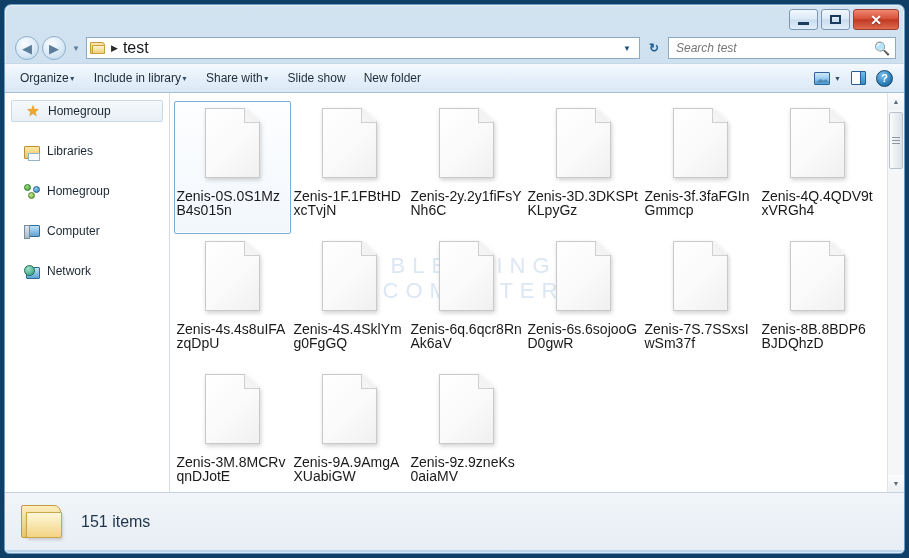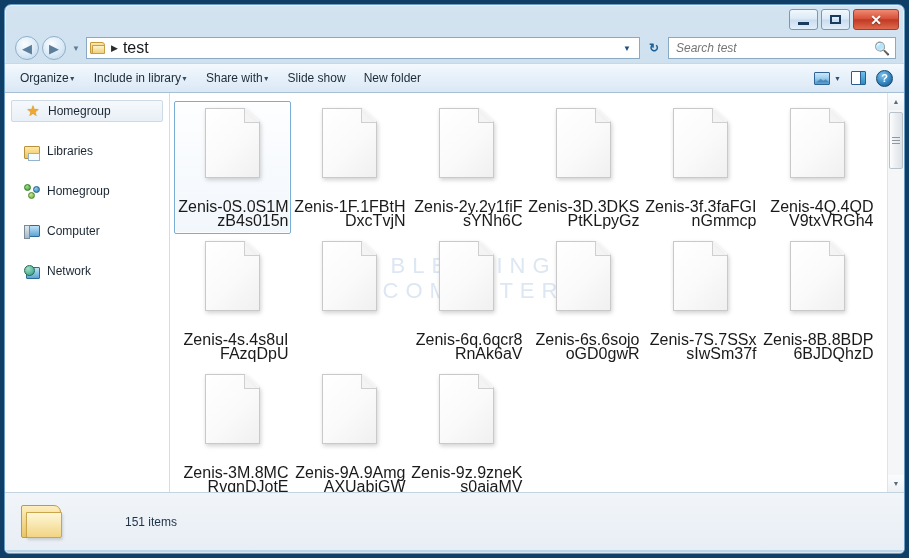--- a/index.html
+++ b/index.html
@@ -228,22 +228,22 @@
     border: 1px solid #c9c9c9;
     clip-path: polygon(0 0, 72% 0, 100% 20%, 100% 100%, 0 100%);
   }
   .doc-ico .fold {
     position: absolute; right: 0; top: 0; width: 16px; height: 15px;
     background: linear-gradient(225deg,#e2e2e2 0%,#f4f4f4 70%);
     border-left: 1px solid #cfcfcf; border-bottom: 1px solid #cfcfcf;
     clip-path: polygon(0 0, 100% 100%, 0 100%);
   }
   .tile-label {
-    margin-top: 22px; width: 112px; text-align: right;
-    font-size: 16px; color: #1a1a1a; line-height: 14px;
+    margin-top: 11px; width: 112px; text-align: left;
+    font-size: 14px; color: #1a1a1a; line-height: 14px;
     word-break: break-all;
   }
   
   .vscroll {
     position: absolute; right: 0; top: 0; bottom: 0; width: 17px;
     background: #f4f6f8; border-left: 1px solid #dfe4e9;
     display: flex; flex-direction: column;
   }
   .sb-arrow {
     height: 17px; display: flex; align-items: center; justify-content: center;
@@ -270,21 +270,21 @@
     position: absolute; left: 2px; top: 2px; width: 40px; height: 33px;
     background: linear-gradient(180deg,#fdeec0,#e9c666);
     border: 1px solid #c49b3c; border-radius: 2px 7px 2px 2px;
   }
   .status-folder .sf-front {
     position: absolute; left: 7px; top: 9px; width: 36px; height: 26px;
     background: linear-gradient(180deg,#fef7d8,#f2d484);
     border: 1px solid #cba549; border-radius: 0 0 2px 2px;
     box-shadow: 1px 2px 3px rgba(0,0,0,.15);
   }
-  .status-text { font-size: 12px; color: #1f3348; margin-left: 44px; }
+  .status-text { font-size: 16px; color: #1f3348; }
 </style>
 </head>
 <body>
 
 <div class="window">
 
   <div class="titlebar">
     <div class="winbtns">
       <div class="wbtn">
         <span class="glyph min-g"></span>
@@ -447,20 +447,21 @@
               <span class="page"></span>
               <span class="fold"></span>
             </div>
             <div class="tile-label">Zenis-4s.4s8uIFAzqDpU</div>
           </div>
           <div class="tile">
             <div class="doc-ico">
               <span class="page"></span>
               <span class="fold"></span>
             </div>
+            <div class="tile-label">Zenis-4S.4SklYmg0FgGQ</div>
           </div>
           <div class="tile">
             <div class="doc-ico">
               <span class="page"></span>
               <span class="fold"></span>
             </div>
             <div class="tile-label">Zenis-6q.6qcr8RnAk6aV</div>
           </div>
           <div class="tile">
             <div class="doc-ico">

